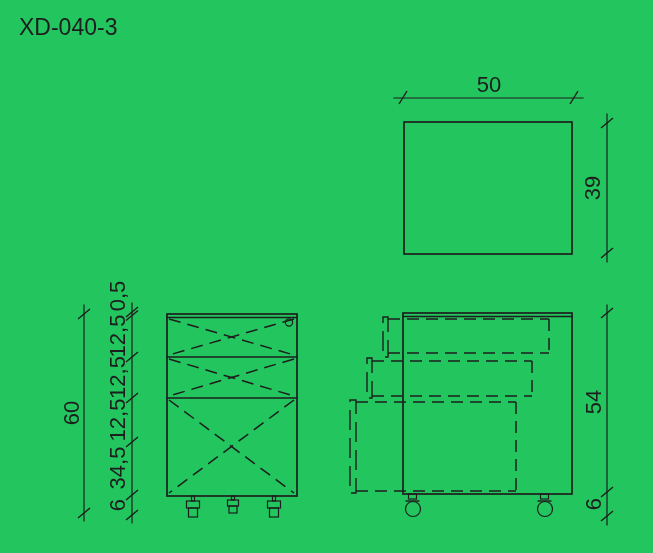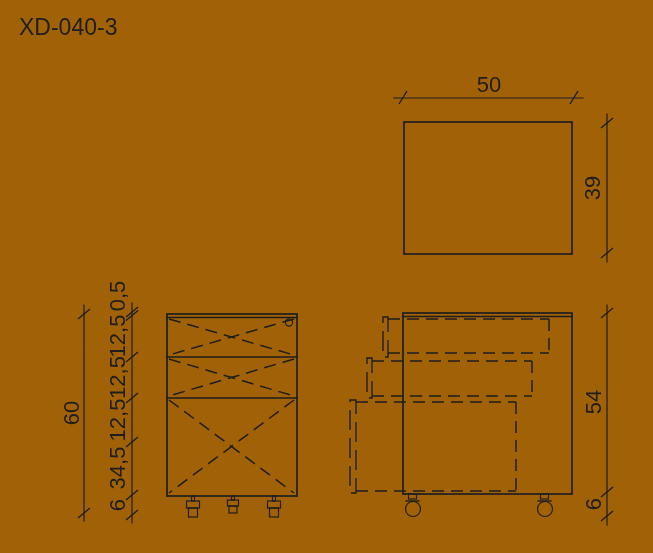--- a/index.html
+++ b/index.html
@@ -4,21 +4,21 @@
 <style>
   html, body {
     margin: 0;
     padding: 0;
     background: #ffffff;
   }
   .canvas {
     position: relative;
     width: 653px;
     height: 553px;
-    background: #a16207;
+    background: #22c55e;
     overflow: hidden;
   }
   svg { display: block; }
   text {
     font-family: "Liberation Sans", sans-serif;
     fill: #1e1e1e;
   }
   .title-text { font-size: 23px; }
   .dim-text { font-size: 22px; }
   .ln   { stroke: #1e1e1e; stroke-width: 1.7; fill: none; stroke-linecap: square; }

